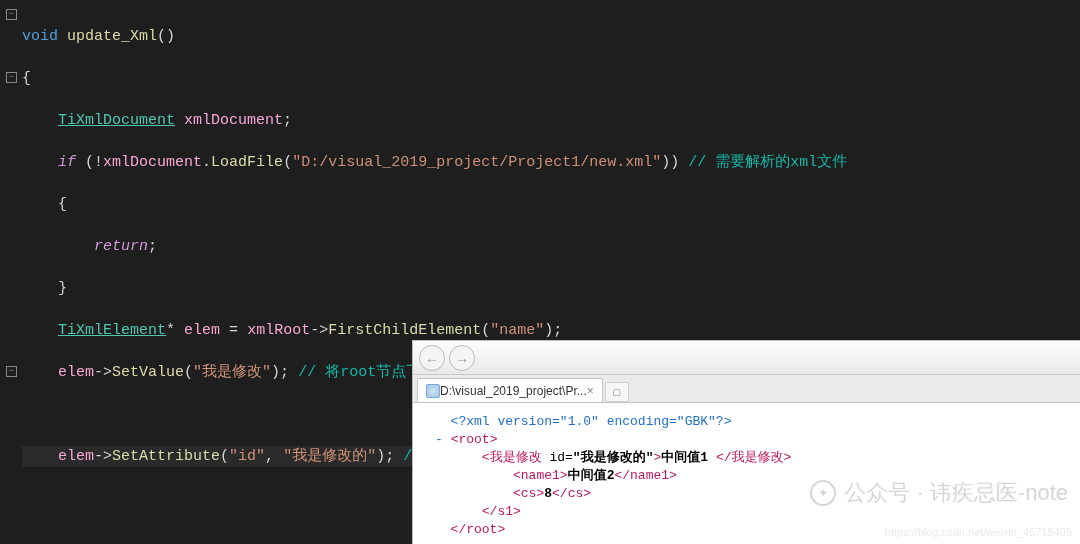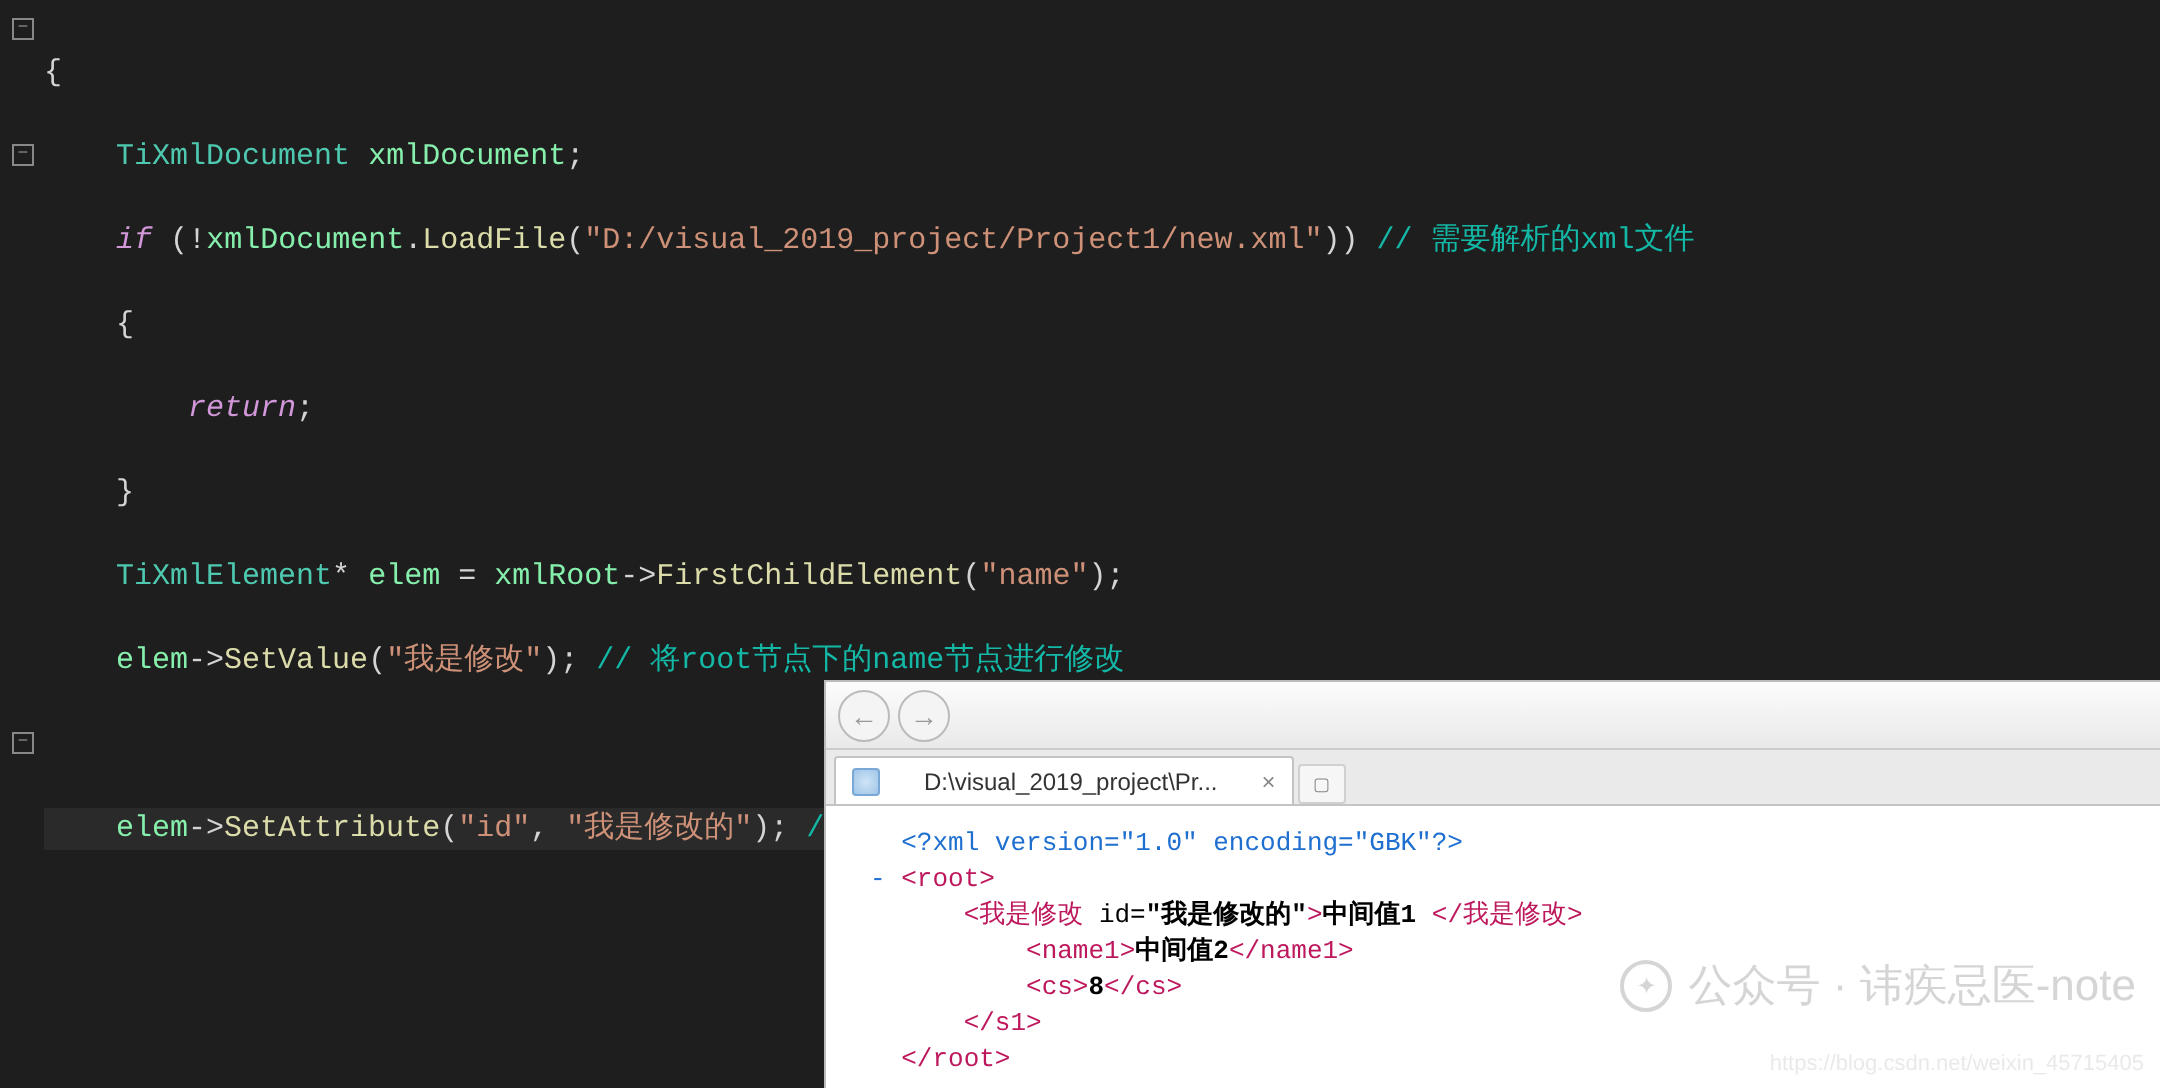--- a/index.html
+++ b/index.html
@@ -3,35 +3,35 @@
 <meta charset="utf-8">
 <style>
   * { margin:0; padding:0; box-sizing:border-box; }
   body { font-family:Consolas,"Courier New",monospace; font-size:15px; background:#1e1e1e; color:#d4d4d4; width:1080px; height:544px; overflow:hidden; position:relative; }
   .editor { position:absolute; left:0; top:0; right:0; bottom:0; padding:5px 0 0 0; }
   .gutter { position:absolute; left:0; top:0; width:22px; height:100%; background:#1e1e1e; }
   .fold { position:absolute; left:6px; width:11px; height:11px; border:1px solid #888; background:#1e1e1e; color:#888; font-size:9px; line-height:9px; text-align:center; cursor:pointer; }
   .code { margin-left:22px; white-space:pre; line-height:21px; }
   .code-line { height:21px; }
   .kw { color:#569cd6; }
-  .type { color:#4ec9b0; }
+  .type { color:#4ec9b0;text-decoration:underline; }
   .fn { color:#dcdcaa; }
   .str { color:#ce9178; }
   .com { color:#14b8a6; }
   .op { color:#d4d4d4; }
   .ret { color:#d197d9;font-style:italic; }
-  .id { color:#86efac; }
+  .id { color:#f9a8d4; }
   .hl-line { background:rgba(80,80,80,0.25); display:inline-block; width:100%; }
 
   .browser { position:absolute; left:412px; top:340px; width:668px; height:204px; background:#f8f8f8; border-top:1px solid #bbb; border-left:1px solid #bbb; font-family:"Segoe UI",Arial,sans-serif; color:#000; }
   .navbar { height:34px; background:linear-gradient(#fcfcfc,#e9e9e9); display:flex; align-items:center; padding:0 6px; gap:4px; border-bottom:1px solid #ccc; }
   .navbtn { width:26px; height:26px; border:1px solid #bbb; border-radius:50%; display:flex; align-items:center; justify-content:center; background:#f4f4f4; color:#999; font-size:14px; }
   .addr { flex:1; height:24px; background:#fff; border:1px solid #c8c8c8; display:flex; align-items:center; padding:0 4px; gap:4px; font-size:12px; color:#444; }
   .tabbar { height:28px; background:#eaeaea; display:flex; align-items:flex-end; padding:0 4px; gap:2px; border-bottom:1px solid #c4c4c4; }
-  .tab { height:24px; background:#fff; border:1px solid #c4c4c4; border-bottom:none; padding:0 8px; display:flex; align-items:center; gap:22px; font-size:12px; color:#333; border-radius:2px 2px 0 0; }
+  .tab { height:24px; background:#fff; border:1px solid #c4c4c4; border-bottom:none; padding:0 8px; display:flex; align-items:center; gap:0; font-size:12px; color:#333; border-radius:2px 2px 0 0; }
   .tab .x { color:#888; cursor:pointer; }
   .newtab { width:24px; height:20px; background:#f6f6f6; border:1px solid #d0d0d0; border-radius:2px; display:flex; align-items:center; justify-content:center; font-size:9px; color:#888; }
   .page { background:#fff; padding:10px 22px; font-family:"Courier New",monospace; font-size:13px; line-height:18px; color:#000; height:calc(100% - 62px); overflow:hidden; }
   .xml-decl { color:#1e6fd0; }
   .xml-tag { color:#be185d; }
   .xml-attr { color:#000000; }
   .xml-text { color:#000; font-weight:bold; }
   .xml-dash { color:#1e6fd0; }
   .globe-ico { width:14px; height:14px; border:1px solid #7aa8d6; border-radius:2px; background:radial-gradient(#cfe4f6,#9fc5e8); display:inline-block; }
   .file-ico { width:14px; height:14px; border:1px solid #aaa; background:#fff; display:inline-block; position:relative; }
@@ -43,20 +43,21 @@
 </head>
 <body>
 
 <div class="editor">
   <div class="gutter">
     <div class="fold" style="top:9px">−</div>
     <div class="fold" style="top:72px">−</div>
     <div class="fold" style="top:366px">−</div>
   </div>
   <div class="code">
+<div class="code-line"><span class="kw">void</span> <span class="fn">update_Xml</span><span class="op">()</span></div>
 <div class="code-line"><span class="op">{</span></div>
 <div class="code-line">    <span class="type">TiXmlDocument</span> <span class="id">xmlDocument</span><span class="op">;</span></div>
 <div class="code-line">    <span class="ret">if</span> <span class="op">(!</span><span class="id">xmlDocument</span><span class="op">.</span><span class="fn">LoadFile</span><span class="op">(</span><span class="str">"D:/visual_2019_project/Project1/new.xml"</span><span class="op">))</span> <span class="com">// 需要解析的xml文件</span></div>
 <div class="code-line">    <span class="op">{</span></div>
 <div class="code-line">        <span class="ret">return</span><span class="op">;</span></div>
 <div class="code-line">    <span class="op">}</span></div>
 <div class="code-line">    <span class="type">TiXmlElement</span><span class="op">* </span><span class="id">elem</span> <span class="op">=</span> <span class="id">xmlRoot</span><span class="op">-&gt;</span><span class="fn">FirstChildElement</span><span class="op">(</span><span class="str">"name"</span><span class="op">);</span></div>
 <div class="code-line">    <span class="id">elem</span><span class="op">-&gt;</span><span class="fn">SetValue</span><span class="op">(</span><span class="str">"我是修改"</span><span class="op">);</span> <span class="com">// 将root节点下的name节点进行修改</span></div>
 <div class="code-line"></div>
 <div class="code-line hl-line">    <span class="id">elem</span><span class="op">-&gt;</span><span class="fn">SetAttribute</span><span class="op">(</span><span class="str">"id"</span><span class="op">, </span><span class="str">"我是修改的"</span><span class="op">);</span> <span class="com">// 修改root 下的name节点的id属性(修改就是重新设置然后再保存)</span></div>

